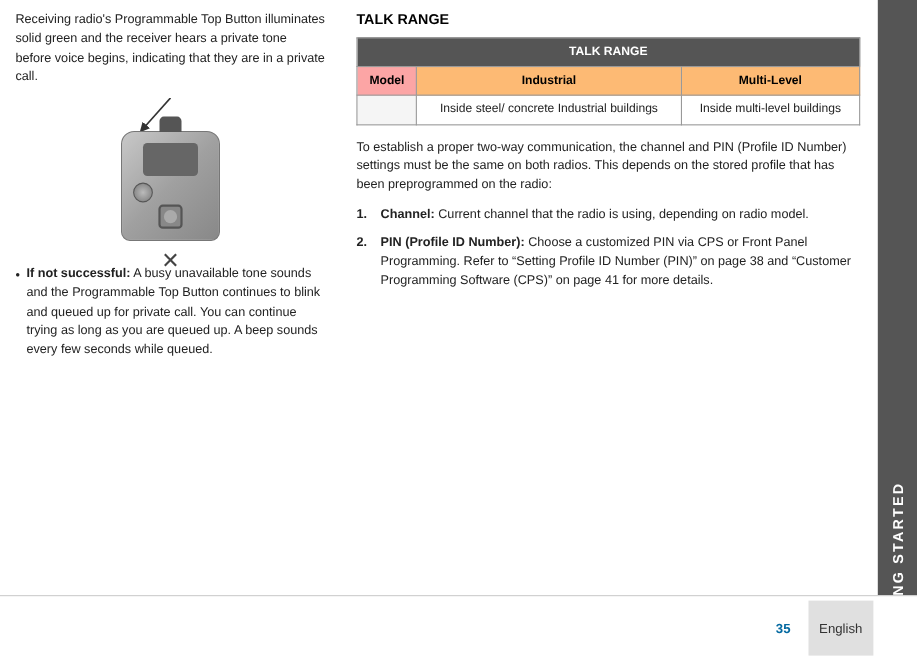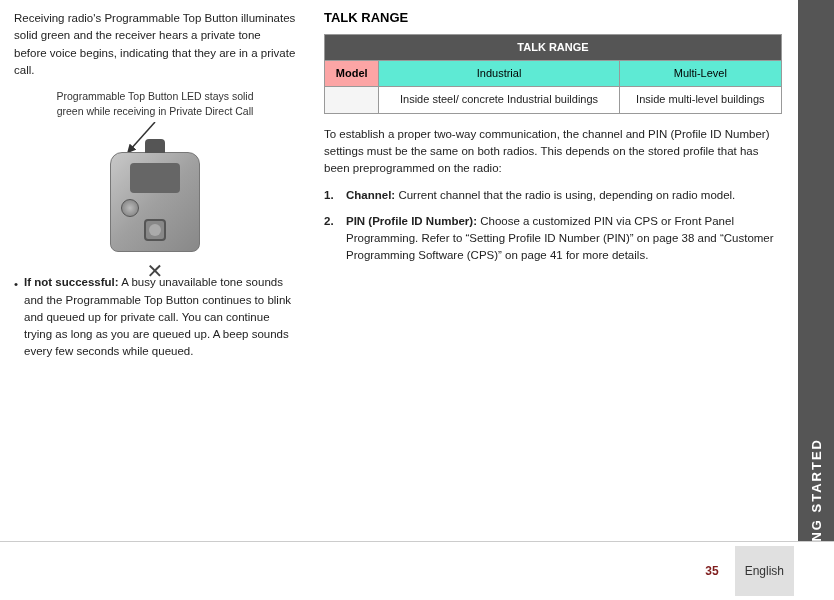--- a/index.html
+++ b/index.html
@@ -166,22 +166,22 @@
 
     .table-header-main {
       background: #555;
       color: #fff;
       font-weight: bold;
       font-size: 12px;
       text-align: center;
     }
 
     .table-header-sub {
-      background: #5eead4;
-      font-weight: normal;
+      background: #fdba74;
+      font-weight: bold;
       color: #000;
     }
 
     .table-model-cell {
       font-weight: bold;
       background: #fca5a5;
     }
 
     .numbered-list {
       list-style: none;
@@ -233,41 +233,40 @@
       display: flex;
       justify-content: flex-end;
       align-items: center;
       padding: 6px 50px 6px 0;
       background: #fff;
     }
 
     .page-number {
       font-size: 12px;
       font-weight: bold;
-      color: #7f1d1d;
+      color: #0369a1;
       margin-right: 20px;
     }
 
     .page-lang {
       font-size: 12px;
       color: #333;
       background: #e0e0e0;
       padding: 18px 10px;
     }
 
     .bold { font-weight: bold; margin-top: 13px; }
   </style>
 </head>
 <body>
 
 <div class="left-col">
   <p>Receiving radio's Programmable Top Button illuminates solid green and the receiver hears a private tone before voice begins, indicating that they are in a private call.</p>
 
   <div class="callout-area">
-    <div class="callout-text">Programmable Top Button LED stays solid green while receiving in Private Direct Call</div>
 
     <div style="position:relative; width:200px; margin:0 auto;">
 
       <svg width="200" height="30" style="display:block; margin:0 auto;">
         <line x1="100" y1="0" x2="75" y2="28" stroke="#333" stroke-width="1.5" marker-end="url(#arr)"></line>
         <defs>
           <marker id="arr" markerWidth="6" markerHeight="6" refX="3" refY="3" orient="auto">
             <path d="M0,0 L0,6 L6,3 z" fill="#333"></path>
           </marker>
         </defs>

